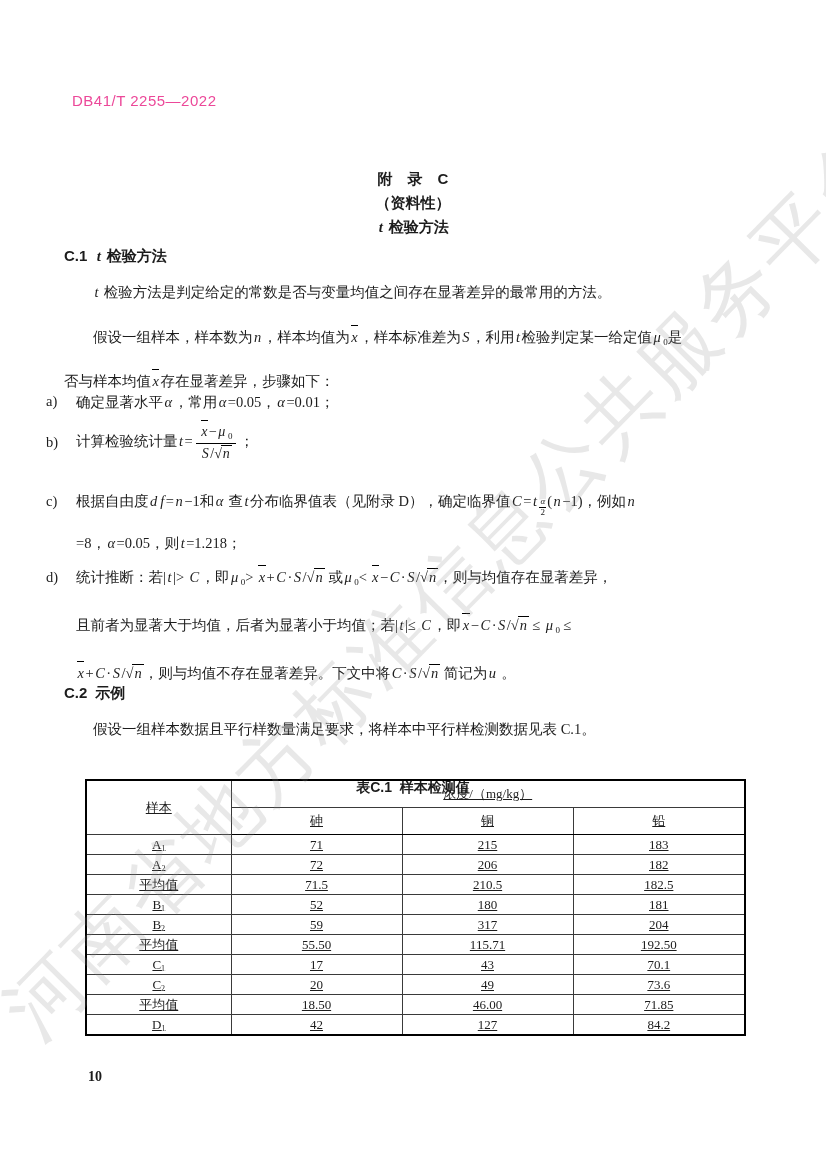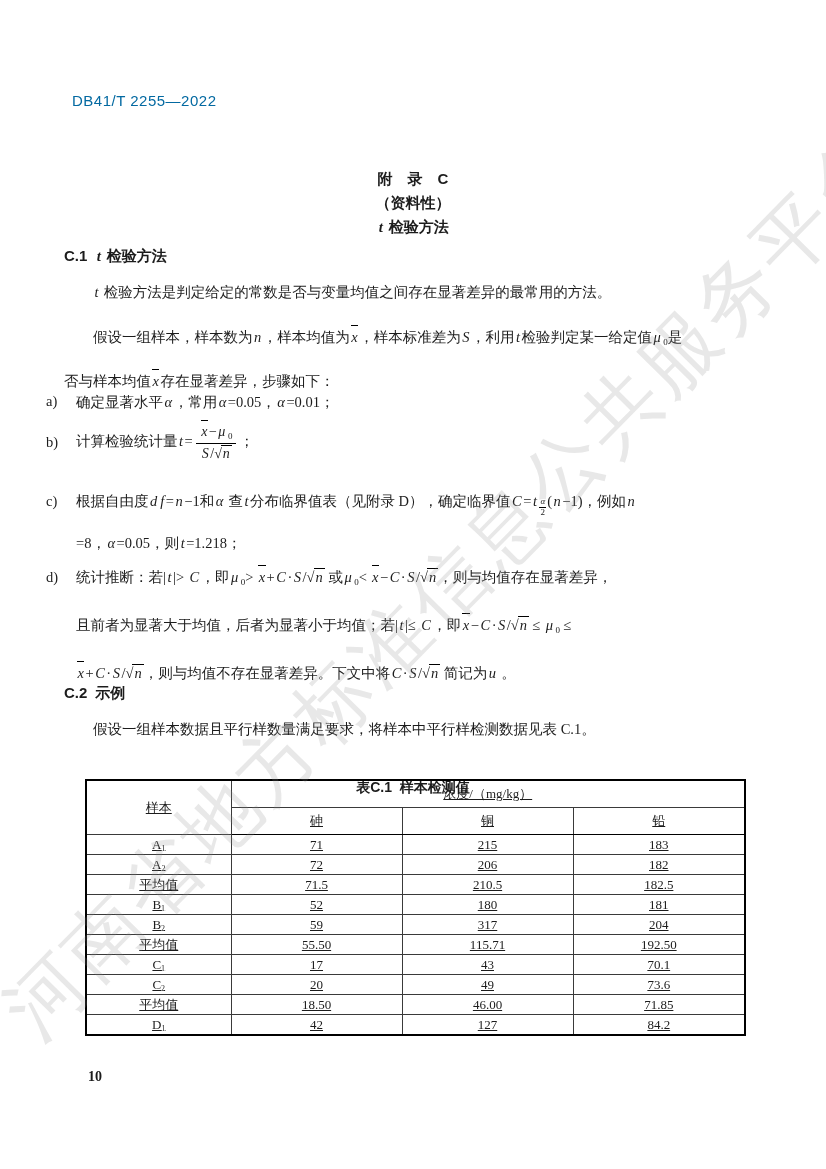--- a/index.html
+++ b/index.html
@@ -10,21 +10,21 @@
   .watermark{
     position:absolute;left:-18px;top:988px;z-index:3;pointer-events:none;
     transform:rotate(-45.5deg);transform-origin:0 0;
     font-family:"Liberation Sans","DejaVu Sans",sans-serif;
     font-size:78px;letter-spacing:4px;white-space:nowrap;
     color:rgba(140,140,140,0.20);
   }
   .doc-code{
     position:absolute;left:72px;top:92px;z-index:1;
     font-family:"Liberation Sans","DejaVu Sans",sans-serif;
-    font-size:15px;letter-spacing:0.5px;color:#0369a1;
+    font-size:15px;letter-spacing:0.5px;color:#ec4899;
   }
   .hei{font-family:"Liberation Sans","DejaVu Sans",sans-serif;font-weight:bold;}
   .title-block{position:absolute;left:0;top:167px;width:100%;z-index:1;text-align:center;font-size:15px;line-height:24px;}
   .title-block .tl{white-space:pre;}
   .abs-block{position:absolute;z-index:1;}
   .flow{font-size:14.5px;}
   .line{display:block;white-space:nowrap;}
   .head-line{font-size:15px;}
   .head-line .sec-num{margin-right:8px;}
   .indent{text-indent:29px;}

